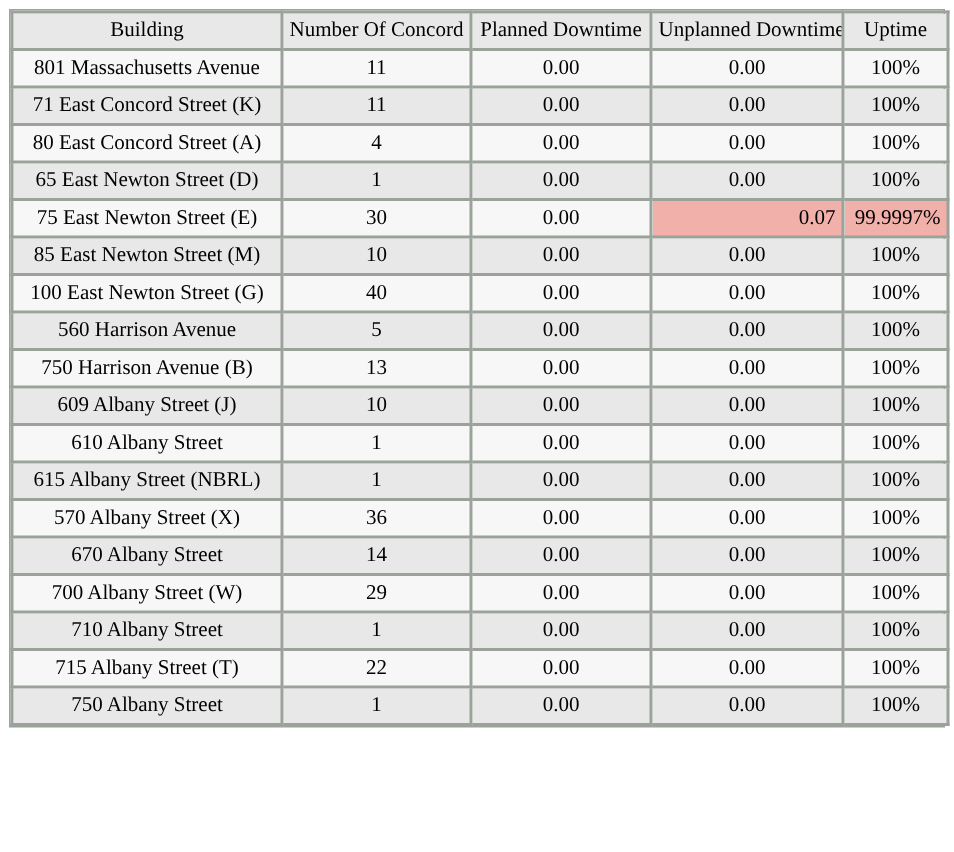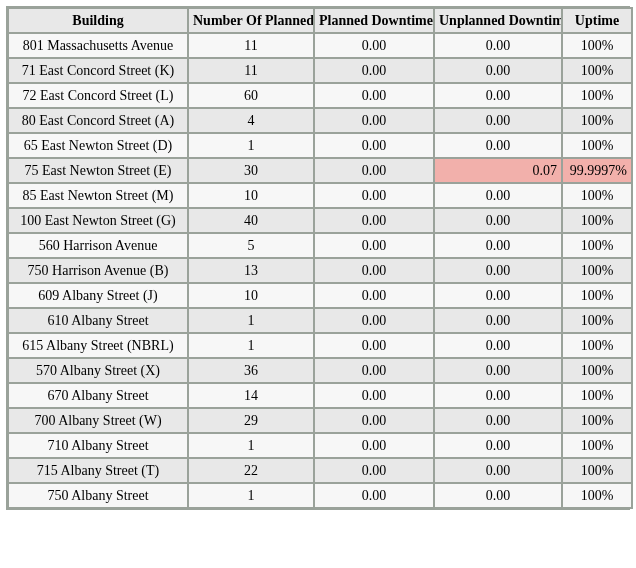--- a/index.html
+++ b/index.html
@@ -23,21 +23,21 @@
   th, td {
     border: 2px solid #9aa29a;
     padding: 3px 4px;
     text-align: center;
     vertical-align: middle;
     height: 17px;
     white-space: nowrap;
     overflow: hidden;
   }
   th {
-    font-weight: bold;
+    font-weight: normal;
     background: #e8e8e8;
   }
   tr:nth-child(odd) td {
     background: #f7f7f7;
   }
   tr:nth-child(even) td {
     background: #e8e8e8;
   }
   col.c0 { width: 180px; }
   col.c1 { width: 126px; }
@@ -54,21 +54,21 @@
     <colgroup>
       <col class="c0">
         <col class="c1">
         <col class="c2">
         <col class="c3">
         <col class="c4">
     </colgroup>
     <thead>
       <tr>
         <th>Building</th>
-        <th>Number Of Planned</th>
+        <th>Number Of Concord</th>
         <th>Planned Downtime</th>
         <th>Unplanned Downtime</th>
         <th>Uptime</th>
       </tr>
     </thead>
     <tbody id="tbody">
         <tr>
           <td>801 Massachusetts Avenue</td>
           <td>11</td>
           <td>0.00</td>
@@ -76,27 +76,20 @@
           <td>100%</td>
         </tr>
         <tr>
           <td>71 East Concord Street (K)</td>
           <td>11</td>
           <td>0.00</td>
           <td>0.00</td>
           <td>100%</td>
         </tr>
         <tr>
-          <td>72 East Concord Street (L)</td>
-          <td>60</td>
-          <td>0.00</td>
-          <td>0.00</td>
-          <td>100%</td>
-        </tr>
-        <tr>
           <td>80 East Concord Street (A)</td>
           <td>4</td>
           <td>0.00</td>
           <td>0.00</td>
           <td>100%</td>
         </tr>
         <tr>
           <td>65 East Newton Street (D)</td>
           <td>1</td>
           <td>0.00</td>

